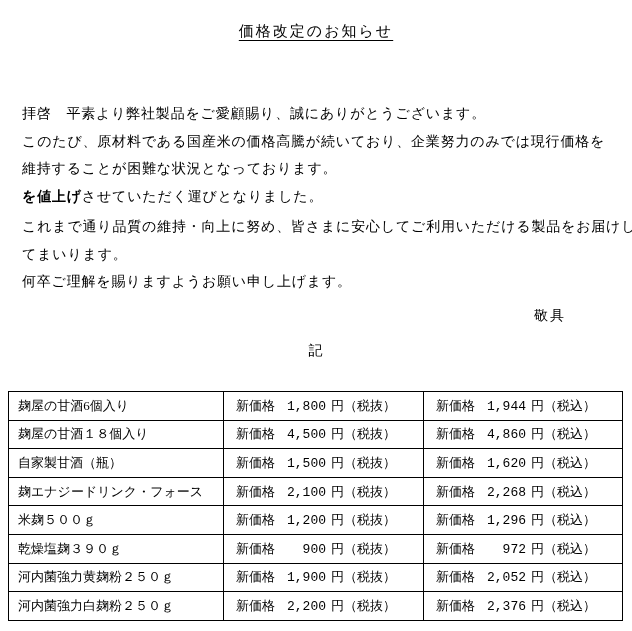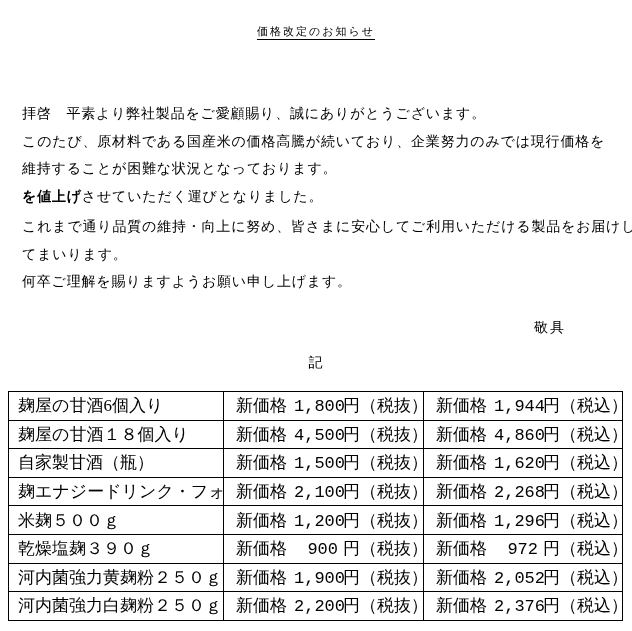--- a/index.html
+++ b/index.html
@@ -9,42 +9,42 @@
     background: #ffffff;
     color: #000000;
     font-family: "Liberation Serif", "DejaVu Serif", serif;
     overflow: hidden;
   }
   .page { position: relative; width: 632px; height: 631px; }
 
   .doc-title {
     padding-top: 20px;
     text-align: center;
-    font-size: 11px;
+    font-size: 15px;
     line-height: 22px;
     letter-spacing: 2px;
   }
   .doc-title .underline {
     text-decoration: underline;
     text-underline-offset: 4px;
   }
 
   .body-text {
     margin: 58px 24px 0 22px;
     font-size: 14px;
     line-height: 27.7px;
     letter-spacing: 0.8px;
   }
   .line { white-space: nowrap; }
   .bold { font-weight: bold; }
 
   .para2 { margin-top: 2px; }
 
   .closing {
-    margin-top: 18px;
+    margin-top: 6px;
     text-align: right;
     padding-right: 66px;
     font-size: 14px;
     line-height: 27.7px;
     letter-spacing: 2px;
   }
   .record {
     margin-top: 11px;
     text-align: center;
     font-size: 14px;
@@ -55,21 +55,21 @@
   table.price-table {
     position: absolute;
     left: 8px; top: 391px;
     width: 614px;
     border-collapse: collapse;
     table-layout: fixed;
   }
   .price-table td {
     border: 1px solid #000000;
     height: 28.6px;
-    font-size: 17px;
+    font-size: 13px;
     padding: 0 0 0 9px;
     vertical-align: middle;
     white-space: nowrap;
     overflow: hidden;
   }
   .price-table td.col-ex, .price-table td.col-in { padding-left: 12px; font-family: Liberation Mono, monospace; }
   .col-product { width: 215px; }
   .col-ex { width: 200px; }
   .col-in { width: 199px; }
   .num-box {

